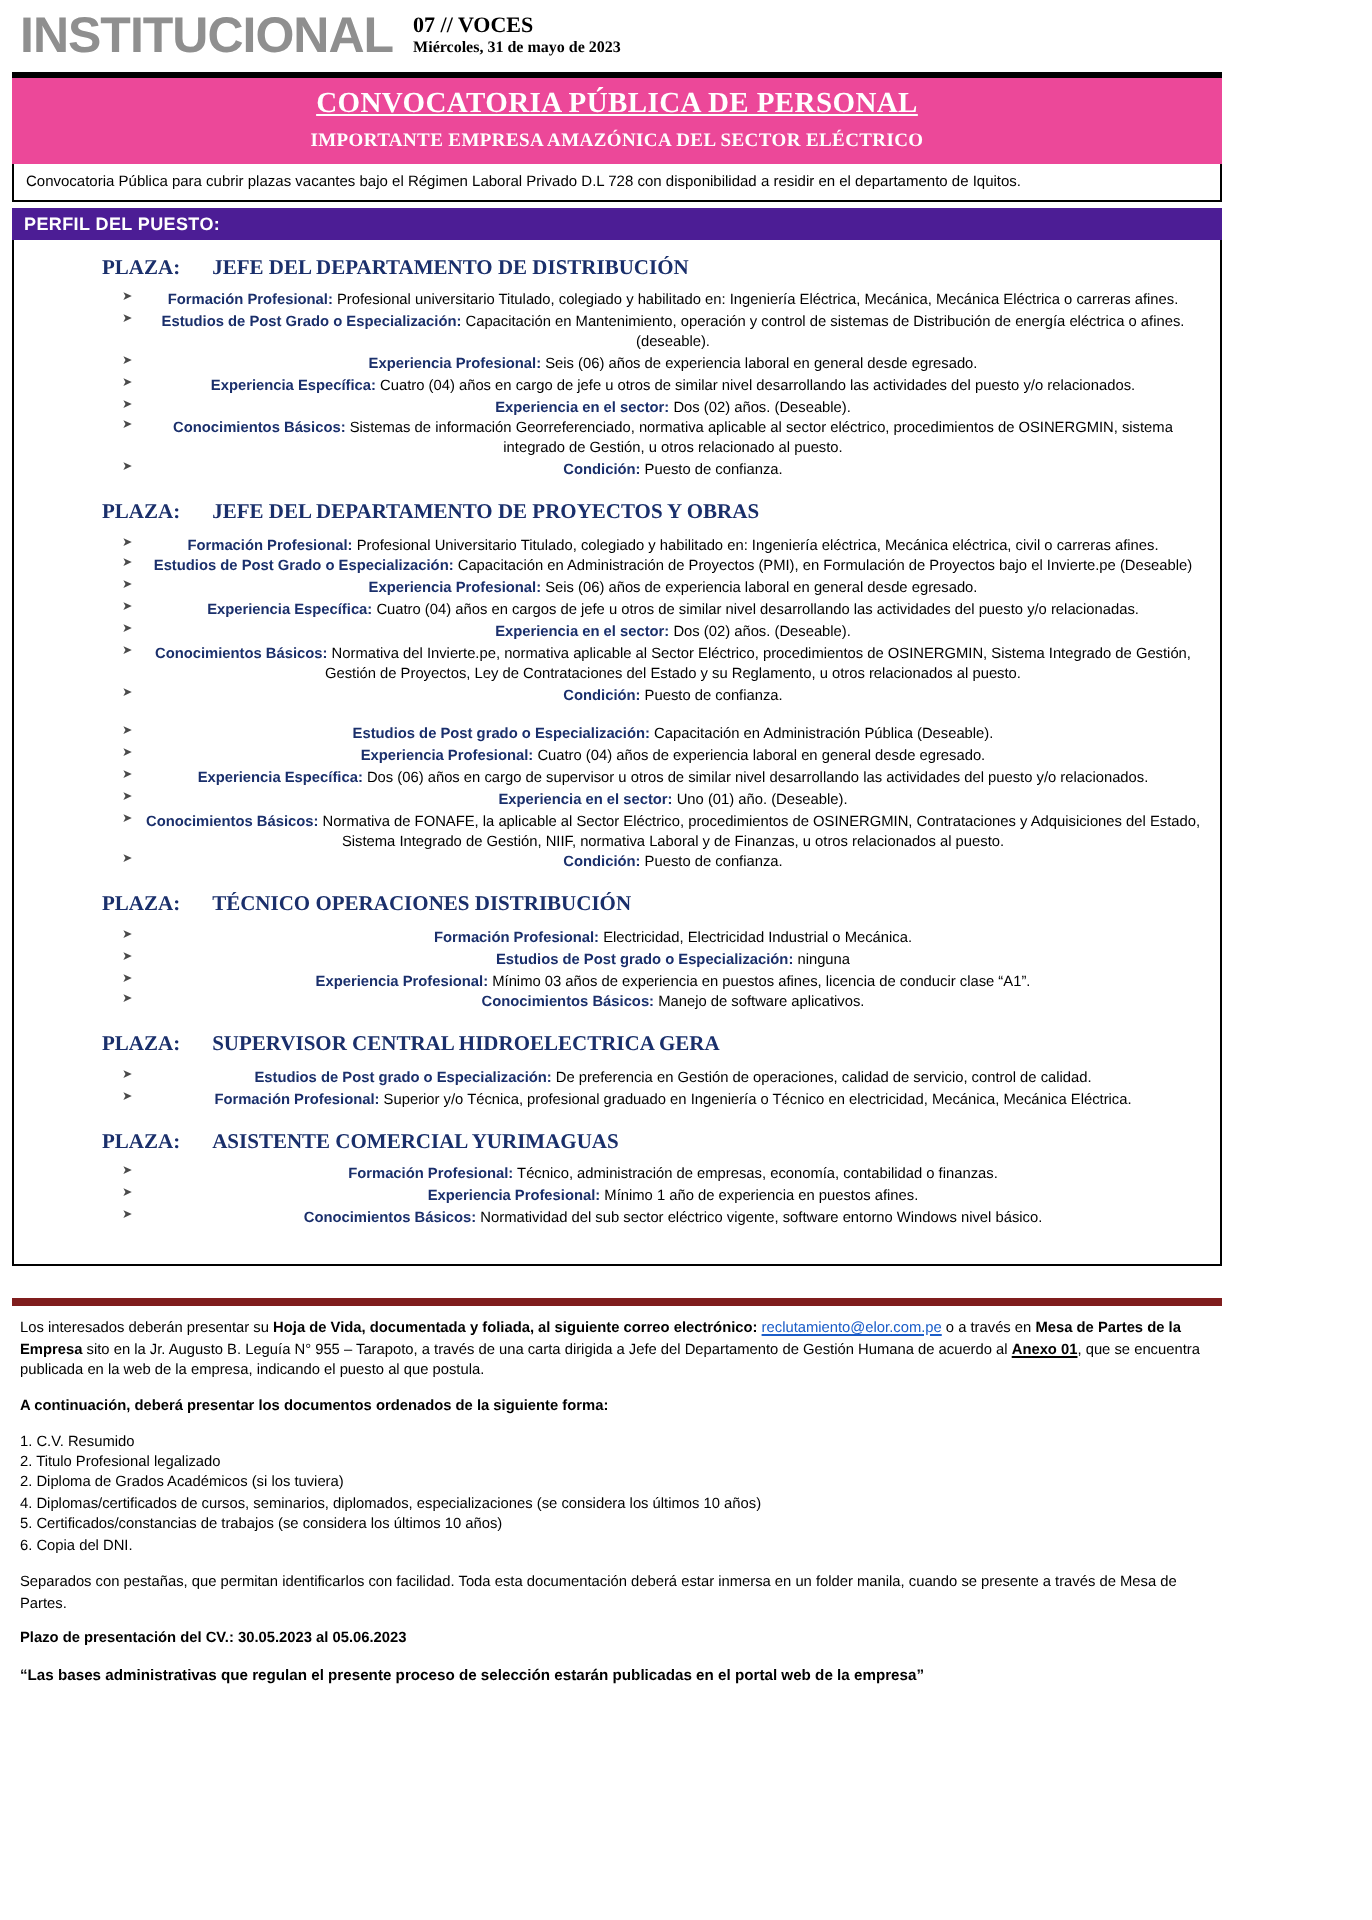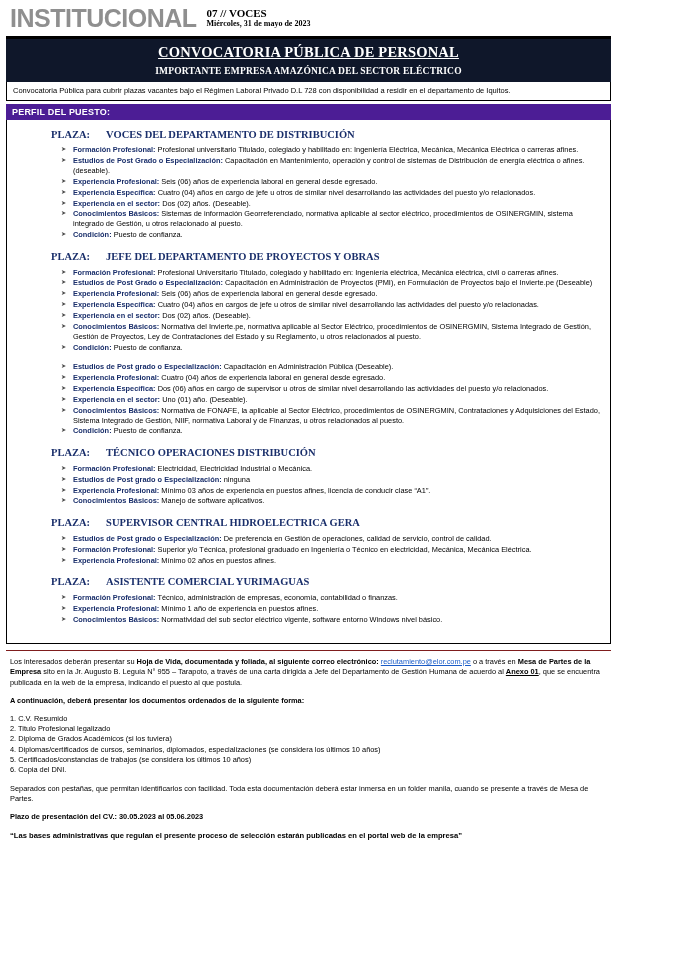--- a/index.html
+++ b/index.html
@@ -18,21 +18,21 @@
     font-weight:bold;font-size:25px;letter-spacing:-0.5px;
     color:#8f8f8f;line-height:1;
   }
   .mast-meta{padding-bottom:2px;}
   .mast-meta .line1{font-family:"Liberation Serif", serif;font-weight:bold;font-size:11px;line-height:1.1;}
   .mast-meta .line2{font-family:"Liberation Serif", serif;font-weight:bold;font-size:8px;line-height:1.2;}
   .mast-rule{height:3px;background:#000;margin:1px 0 0 0;}
 
   
   .titleblock{
-    background:#0f172a;color:#fff;text-align:center;
+    background:#ec4899;color:#fff;text-align:center;
     padding:5px 4px 6px 4px;
   }
   .titleblock .t1{
     font-family:"Liberation Serif", serif;
     font-weight:bold;font-size:14.5px;text-decoration:underline;letter-spacing:.2px;
   }
   .titleblock .t2{
     font-family:"Liberation Serif", serif;
     font-weight:bold;font-size:9.5px;margin-top:5px;letter-spacing:.2px;
   }
@@ -62,36 +62,36 @@
     line-height:1.3;
   }
   .plaza .pz-label{display:inline-block;}
   .plaza .pz-name{display:inline-block;margin-left:16px;}
 
   ul.bullets{list-style:none;margin:0 0 10px 0;padding:0 0 0 44px;}
   ul.bullets li{
     position:relative;
     font-size:7.4px;line-height:1.33;
     margin:0 0 1px 0;padding-left:12px;
-    text-align:left;
+    text-align:center;
   }
   ul.bullets li:before{
     content:"\27A4";
     position:absolute;left:0;top:0;
     font-size:6.2px;color:#4a4a4a;
   }
   .bl{font-weight:bold;}
   .navy{color:#1a2f6b;}
 
   .group{margin-bottom:6px;}
 
   
   .footer{
-    border-top:1px solid #7f1d1d;
-    margin-top:6px;padding:6px 4px 0 4px;
+    border-top:4px solid #7f1d1d;
+    margin-top:16px;padding:6px 4px 0 4px;
     font-size:7.4px;line-height:1.45;
   }
   .footer p{margin:0 0 7px 0;}
   .footer .plain-list{list-style:none;padding-left:0;margin:1px 0 8px 0;}
   .footer .plain-list li{margin:0;line-height:1.4;}
   .u{text-decoration:underline;}
   .strong{font-weight:bold;}
   .mail{color:#1a5cc8;text-decoration:underline;}
   .quote{font-weight:bold;font-size:7.6px;}
 </style>
@@ -114,21 +114,21 @@
     <div class="t2">IMPORTANTE EMPRESA AMAZÓNICA DEL SECTOR ELÉCTRICO</div>
   </div>
 
   <div class="introbar">Convocatoria Pública para cubrir plazas vacantes bajo el Régimen Laboral Privado D.L 728 con disponibilidad a residir en el departamento de Iquitos.</div>
 
   <div class="perfilbar">PERFIL DEL PUESTO:</div>
 
   <div class="body-box">
 
   <div class="group">
-        <div class="plaza"><span class="pz-label">PLAZA:</span><span class="pz-name">VOCES DEL DEPARTAMENTO DE DISTRIBUCIÓN</span></div>
+        <div class="plaza"><span class="pz-label">PLAZA:</span><span class="pz-name">JEFE DEL DEPARTAMENTO DE DISTRIBUCIÓN</span></div>
         <ul class="bullets">
           <li><span class="bl navy">Formación Profesional:</span><span> Profesional universitario Titulado, colegiado y habilitado en: Ingeniería Eléctrica, Mecánica, Mecánica Eléctrica o carreras afines.</span></li>
           <li><span class="bl navy">Estudios de Post Grado o Especialización:</span><span> Capacitación en Mantenimiento, operación y control de sistemas de Distribución de energía eléctrica o afines. (deseable).</span></li>
           <li><span class="bl navy">Experiencia Profesional:</span><span> Seis (06) años de experiencia laboral en general desde egresado.</span></li>
           <li><span class="bl navy">Experiencia Específica:</span><span> Cuatro (04) años en cargo de jefe u otros de similar nivel desarrollando las actividades del puesto y/o relacionados.</span></li>
           <li><span class="bl navy">Experiencia en el sector:</span><span> Dos (02) años. (Deseable).</span></li>
           <li><span class="bl navy">Conocimientos Básicos:</span><span>  Sistemas de información Georreferenciado, normativa aplicable al sector eléctrico, procedimientos de OSINERGMIN, sistema integrado de Gestión, u otros relacionado al puesto.</span></li>
           <li><span class="bl navy">Condición:</span><span> Puesto de confianza.</span></li>
         </ul>
       </div>
@@ -161,21 +161,20 @@
           <li><span class="bl navy">Estudios de Post grado o Especialización:</span><span> ninguna</span></li>
           <li><span class="bl navy">Experiencia Profesional:</span><span> Mínimo 03 años de experiencia en puestos afines, licencia de conducir clase “A1”.</span></li>
           <li><span class="bl navy">Conocimientos Básicos:</span><span> Manejo de software aplicativos.</span></li>
         </ul>
       </div>
       <div class="group">
         <div class="plaza"><span class="pz-label">PLAZA:</span><span class="pz-name">SUPERVISOR CENTRAL HIDROELECTRICA GERA</span></div>
         <ul class="bullets">
           <li><span class="bl navy">Estudios de Post grado o Especialización:</span><span> De preferencia en Gestión de operaciones, calidad de servicio, control de calidad.</span></li>
           <li><span class="bl navy">Formación Profesional:</span><span> Superior y/o Técnica, profesional graduado en Ingeniería o Técnico en electricidad, Mecánica, Mecánica Eléctrica.</span></li>
-          <li><span class="bl navy">Experiencia Profesional:</span><span> Mínimo 02 años en puestos afines.</span></li>
         </ul>
       </div>
       <div class="group">
         <div class="plaza"><span class="pz-label">PLAZA:</span><span class="pz-name">ASISTENTE COMERCIAL YURIMAGUAS</span></div>
         <ul class="bullets">
           <li><span class="bl navy">Formación Profesional:</span><span> Técnico, administración de empresas, economía, contabilidad o finanzas.</span></li>
           <li><span class="bl navy">Experiencia Profesional:</span><span> Mínimo 1 año de experiencia en puestos afines.</span></li>
           <li><span class="bl navy">Conocimientos Básicos:</span><span> Normatividad del sub sector eléctrico vigente, software entorno Windows nivel básico.</span></li>
         </ul>
       </div>

